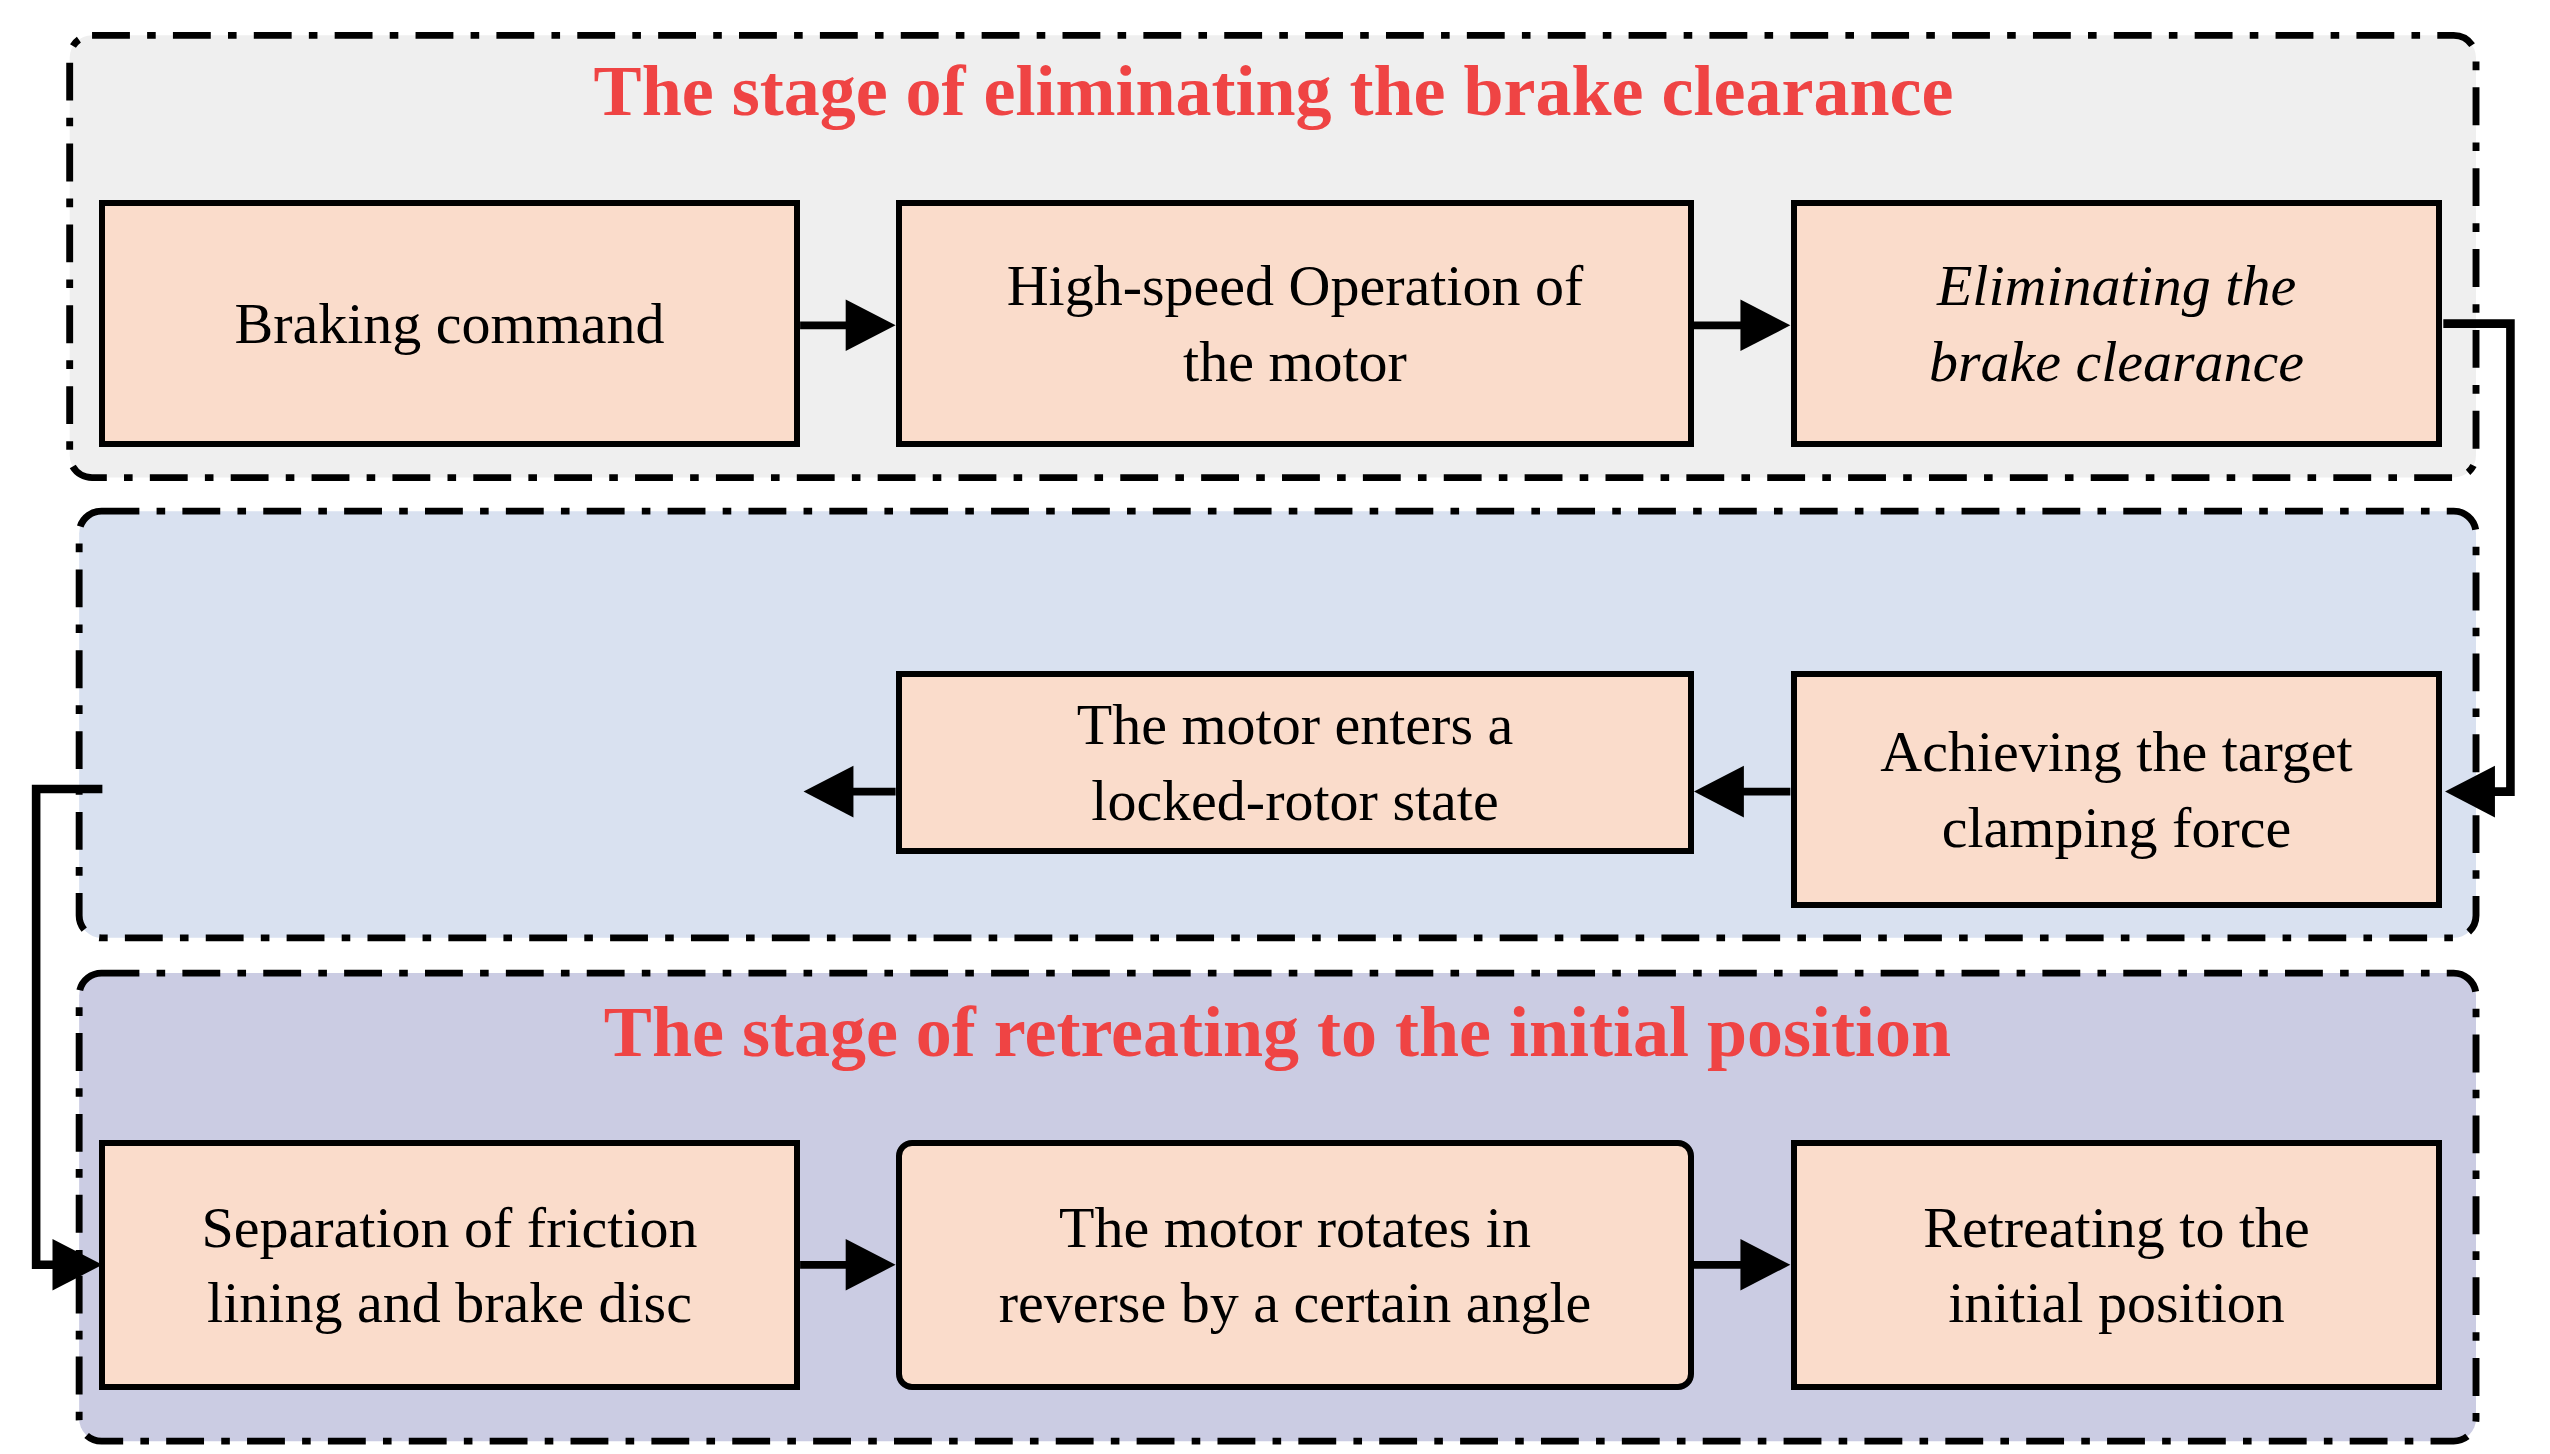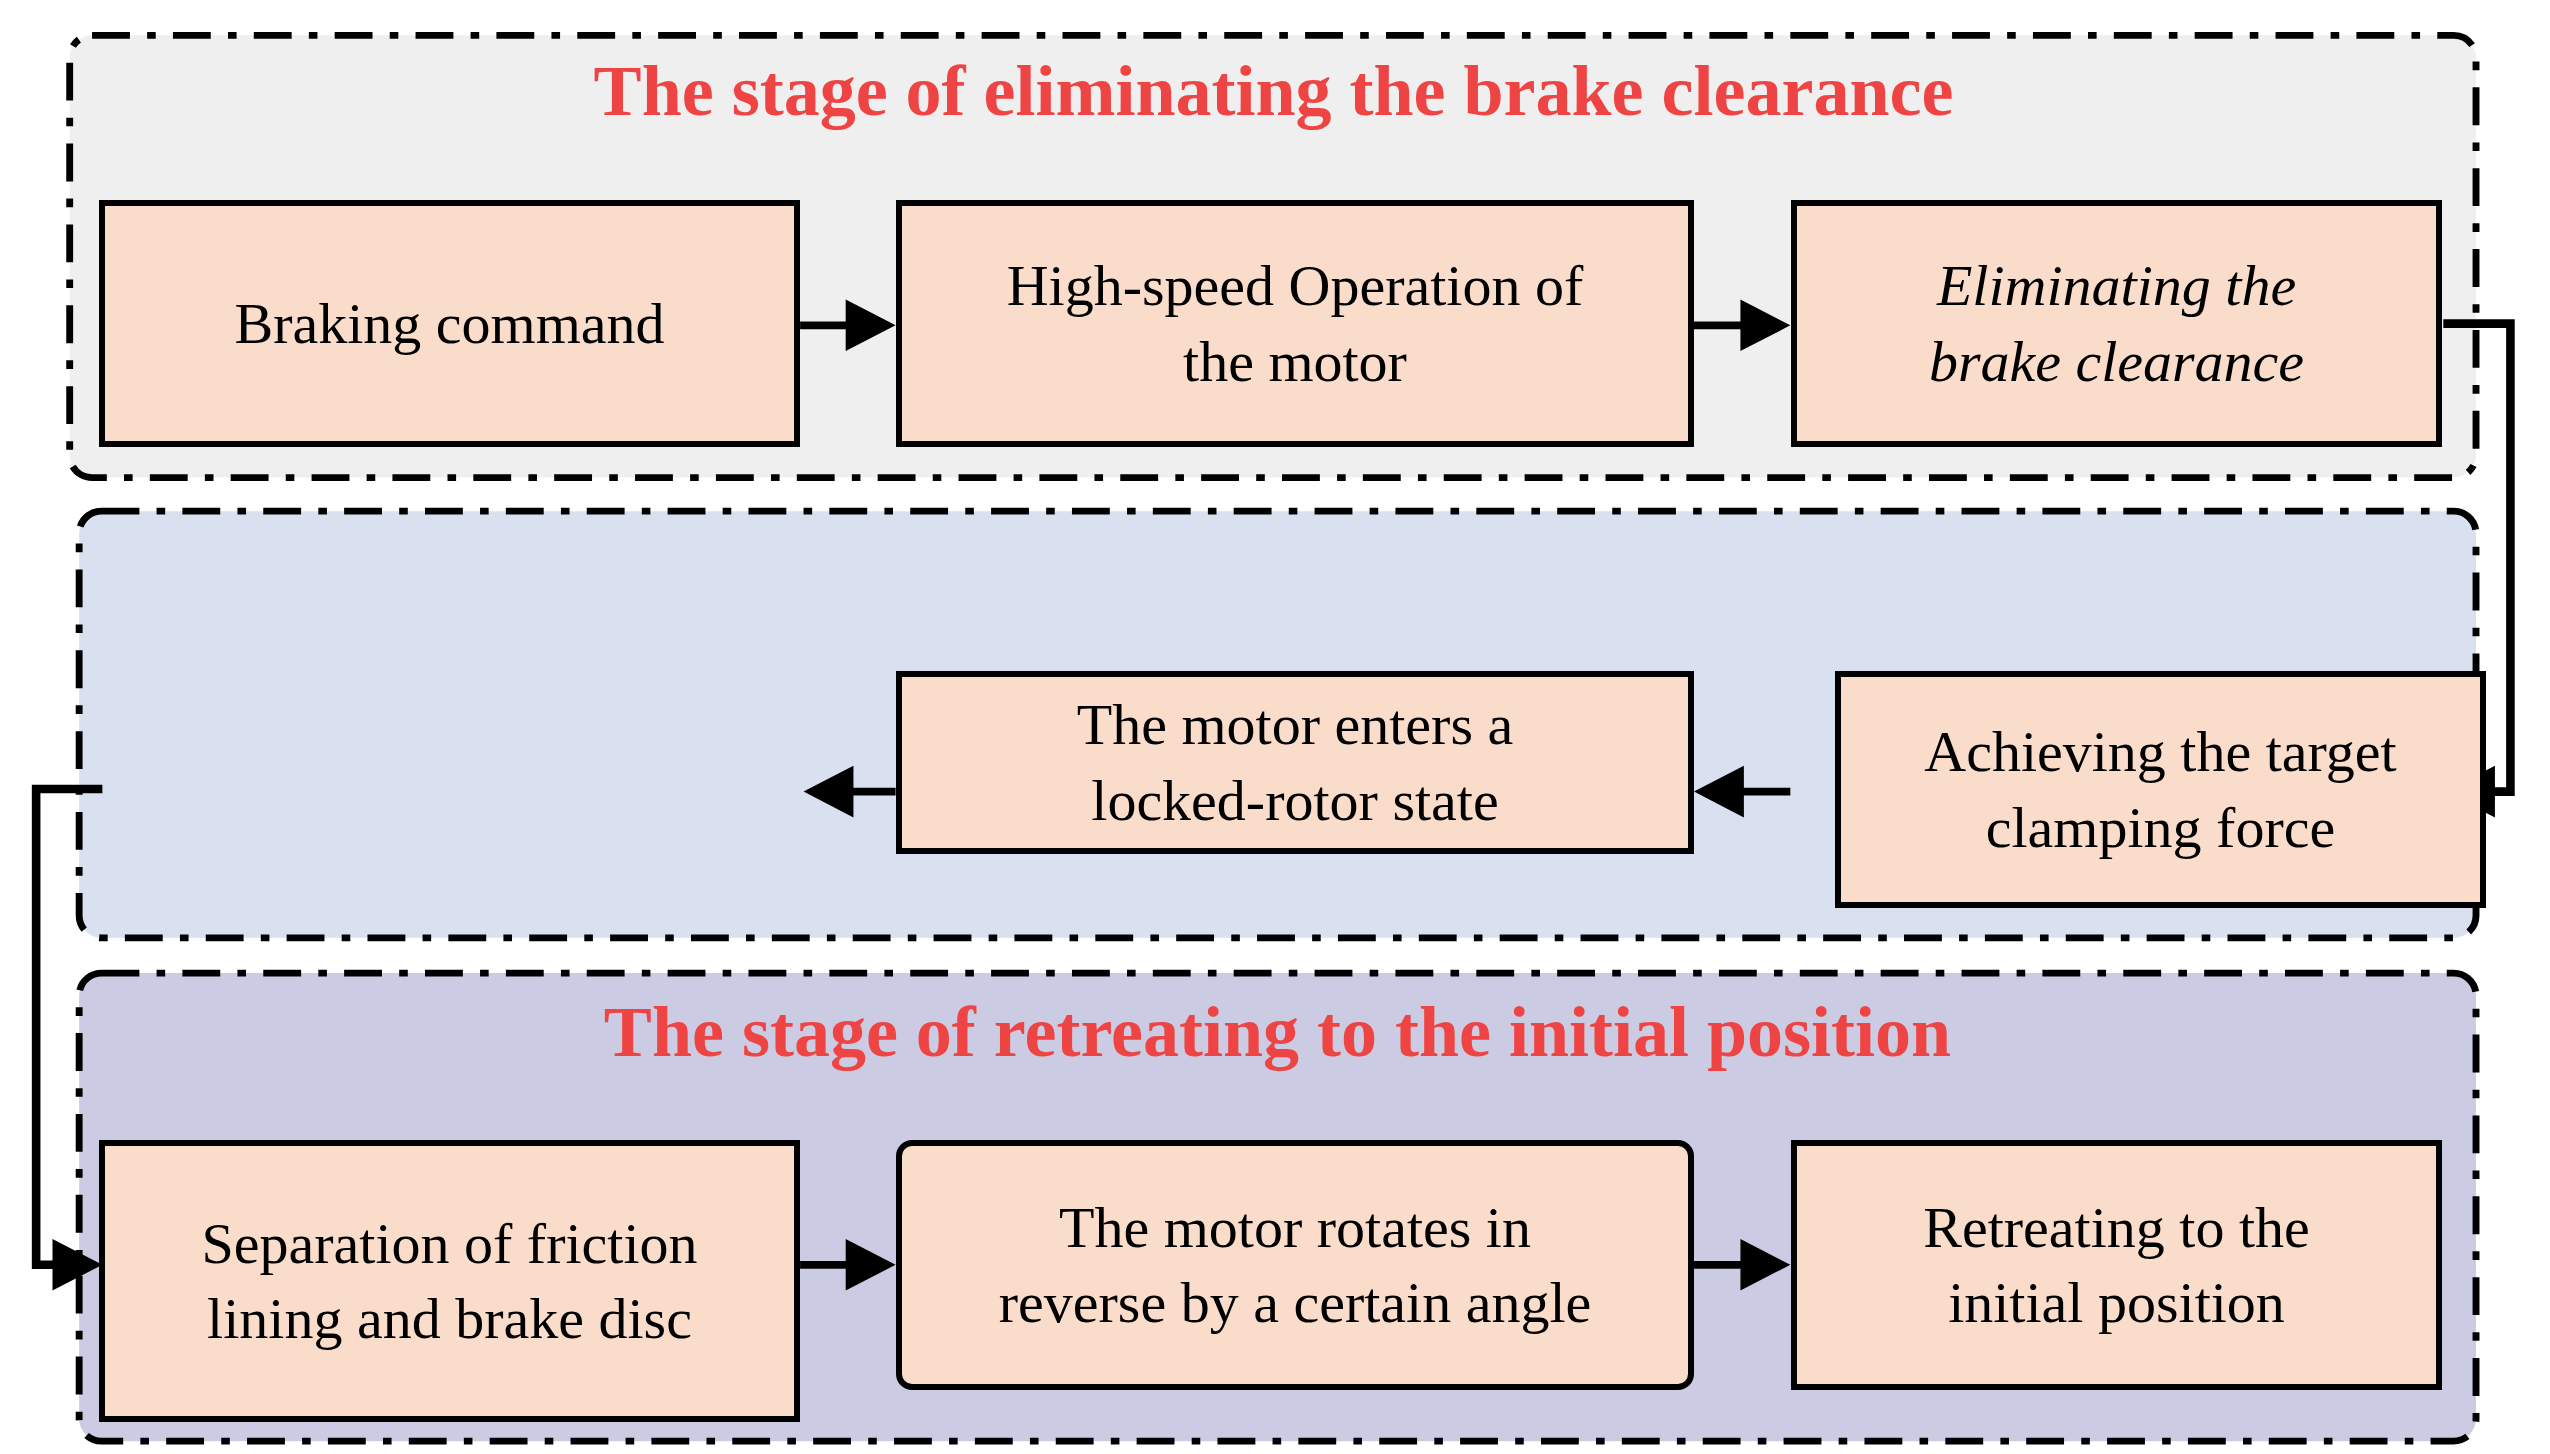--- a/index.html
+++ b/index.html
@@ -95,24 +95,24 @@
   <div class="stage-title" style="left:79px;  width:2397px; top:991px;">The stage of retreating to the initial position</div>
 
   <div class="flow-box" style="left:99px;  top:200px; width:701px; height:247px;">Braking command</div>
   <div class="flow-box" style="left:896px; top:200px; width:798px; height:247px;">High-speed Operation of
 the motor</div>
   <div class="flow-box" style="left:1791px; top:200px; width:651px; height:247px;font-style:italic;">Eliminating the
 brake clearance</div>
 
   <div class="flow-box" style="left:896px; top:671px; width:798px; height:183px;">The motor enters a
 locked-rotor state</div>
-  <div class="flow-box" style="left:1791px; top:671px; width:651px; height:237px;margin-left:44px;">Achieving the target
+  <div class="flow-box" style="left:1791px; top:671px; width:651px; height:237px;">Achieving the target
 clamping force</div>
 
-  <div class="flow-box" style="left:99px;  top:1140px; width:701px; height:282px;">Separation of friction
+  <div class="flow-box" style="left:99px;  top:1140px; width:701px; height:250px;">Separation of friction
 lining and brake disc</div>
   <div class="flow-box" style="left:896px; top:1140px; width:798px; height:250px;border-radius:16px;">The motor rotates in
 reverse by a certain angle</div>
   <div class="flow-box" style="left:1791px; top:1140px; width:651px; height:250px;">Retreating to the
 initial position</div>
 
 </div>
 
 
 </body></html>

